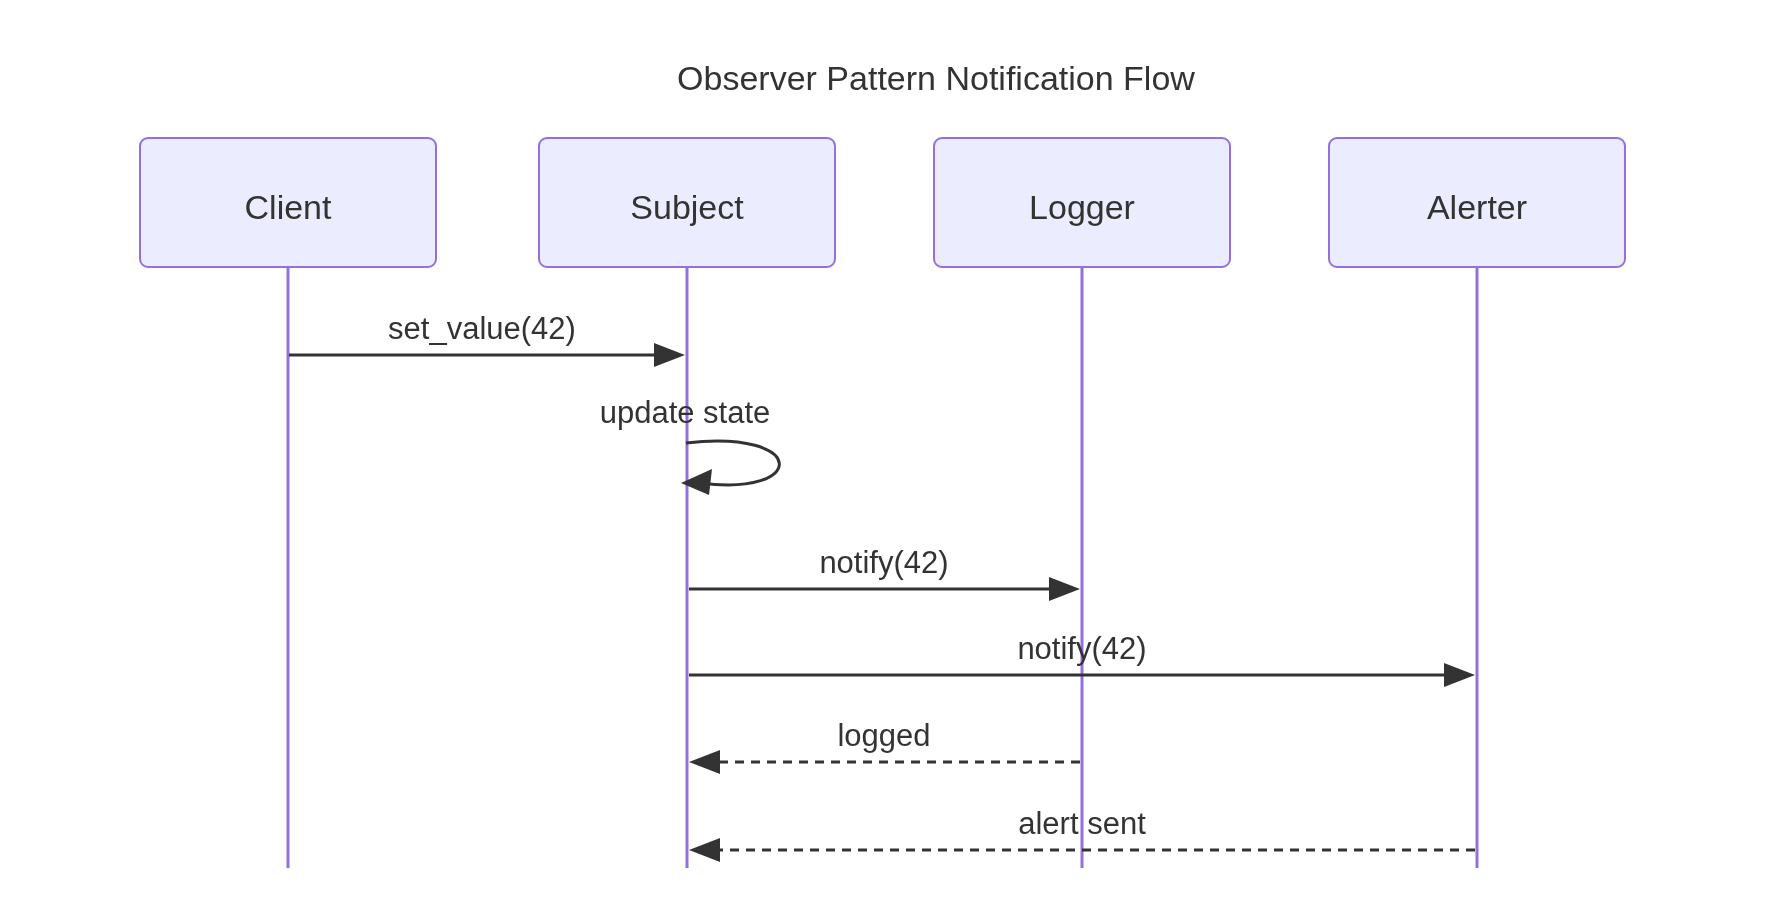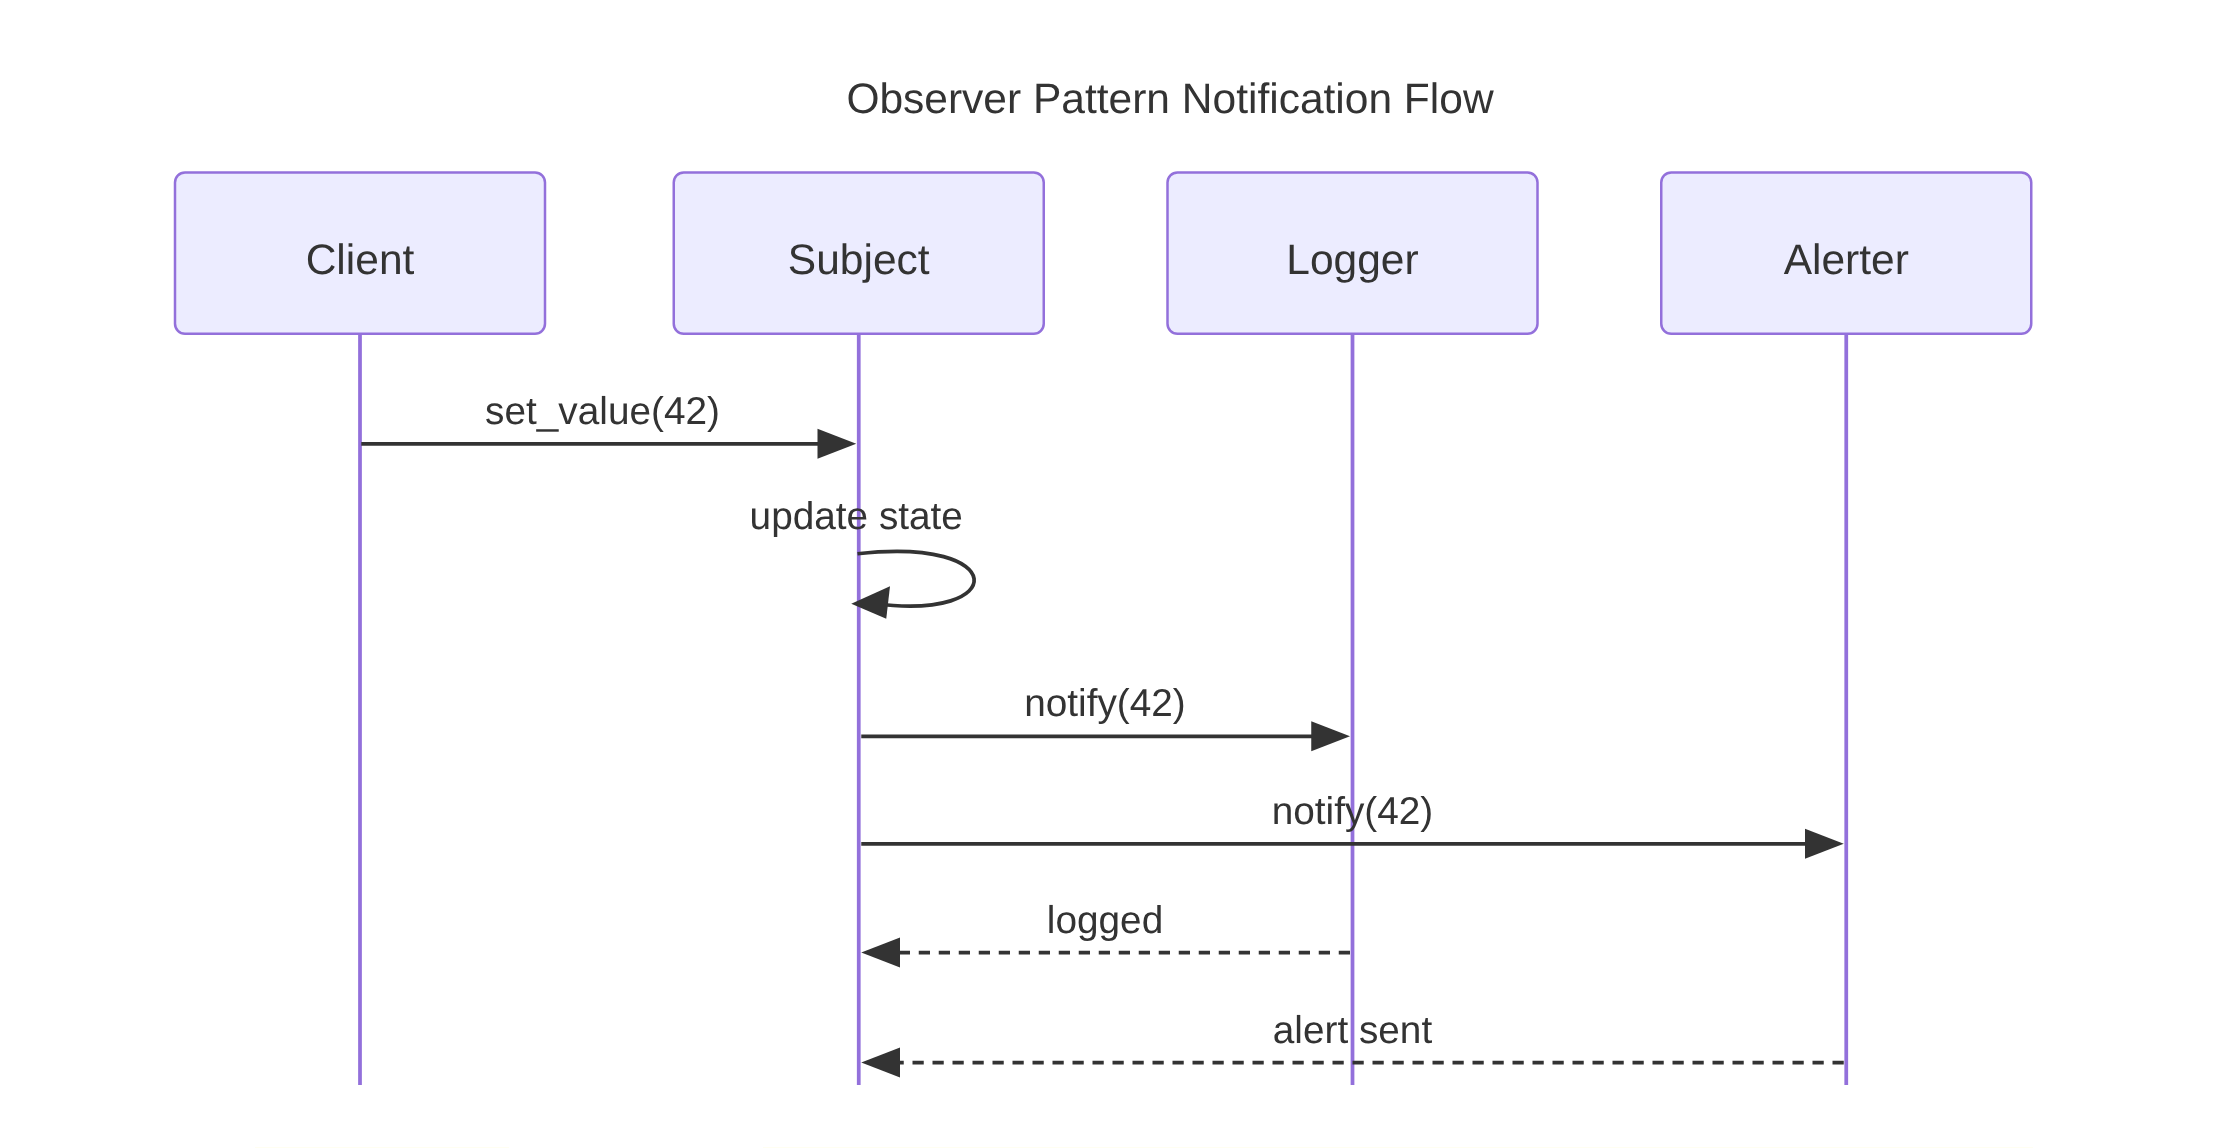--- a/index.html
+++ b/index.html
@@ -7,21 +7,21 @@
     padding: 0;
     background: #ffffff;
     width: 1780px;
     height: 918px;
     overflow: hidden;
   }
   .stage {
     position: relative;
     width: 1780px;
     height: 918px;
-    background: #fef9c3;
+    background: #3b82f6;
   }
   svg {
     display: block;
     font-family: "Liberation Sans", sans-serif;
   }
   .title-text {
     font-size: 34px;
     fill: #333333;
     text-anchor: middle;
   }

